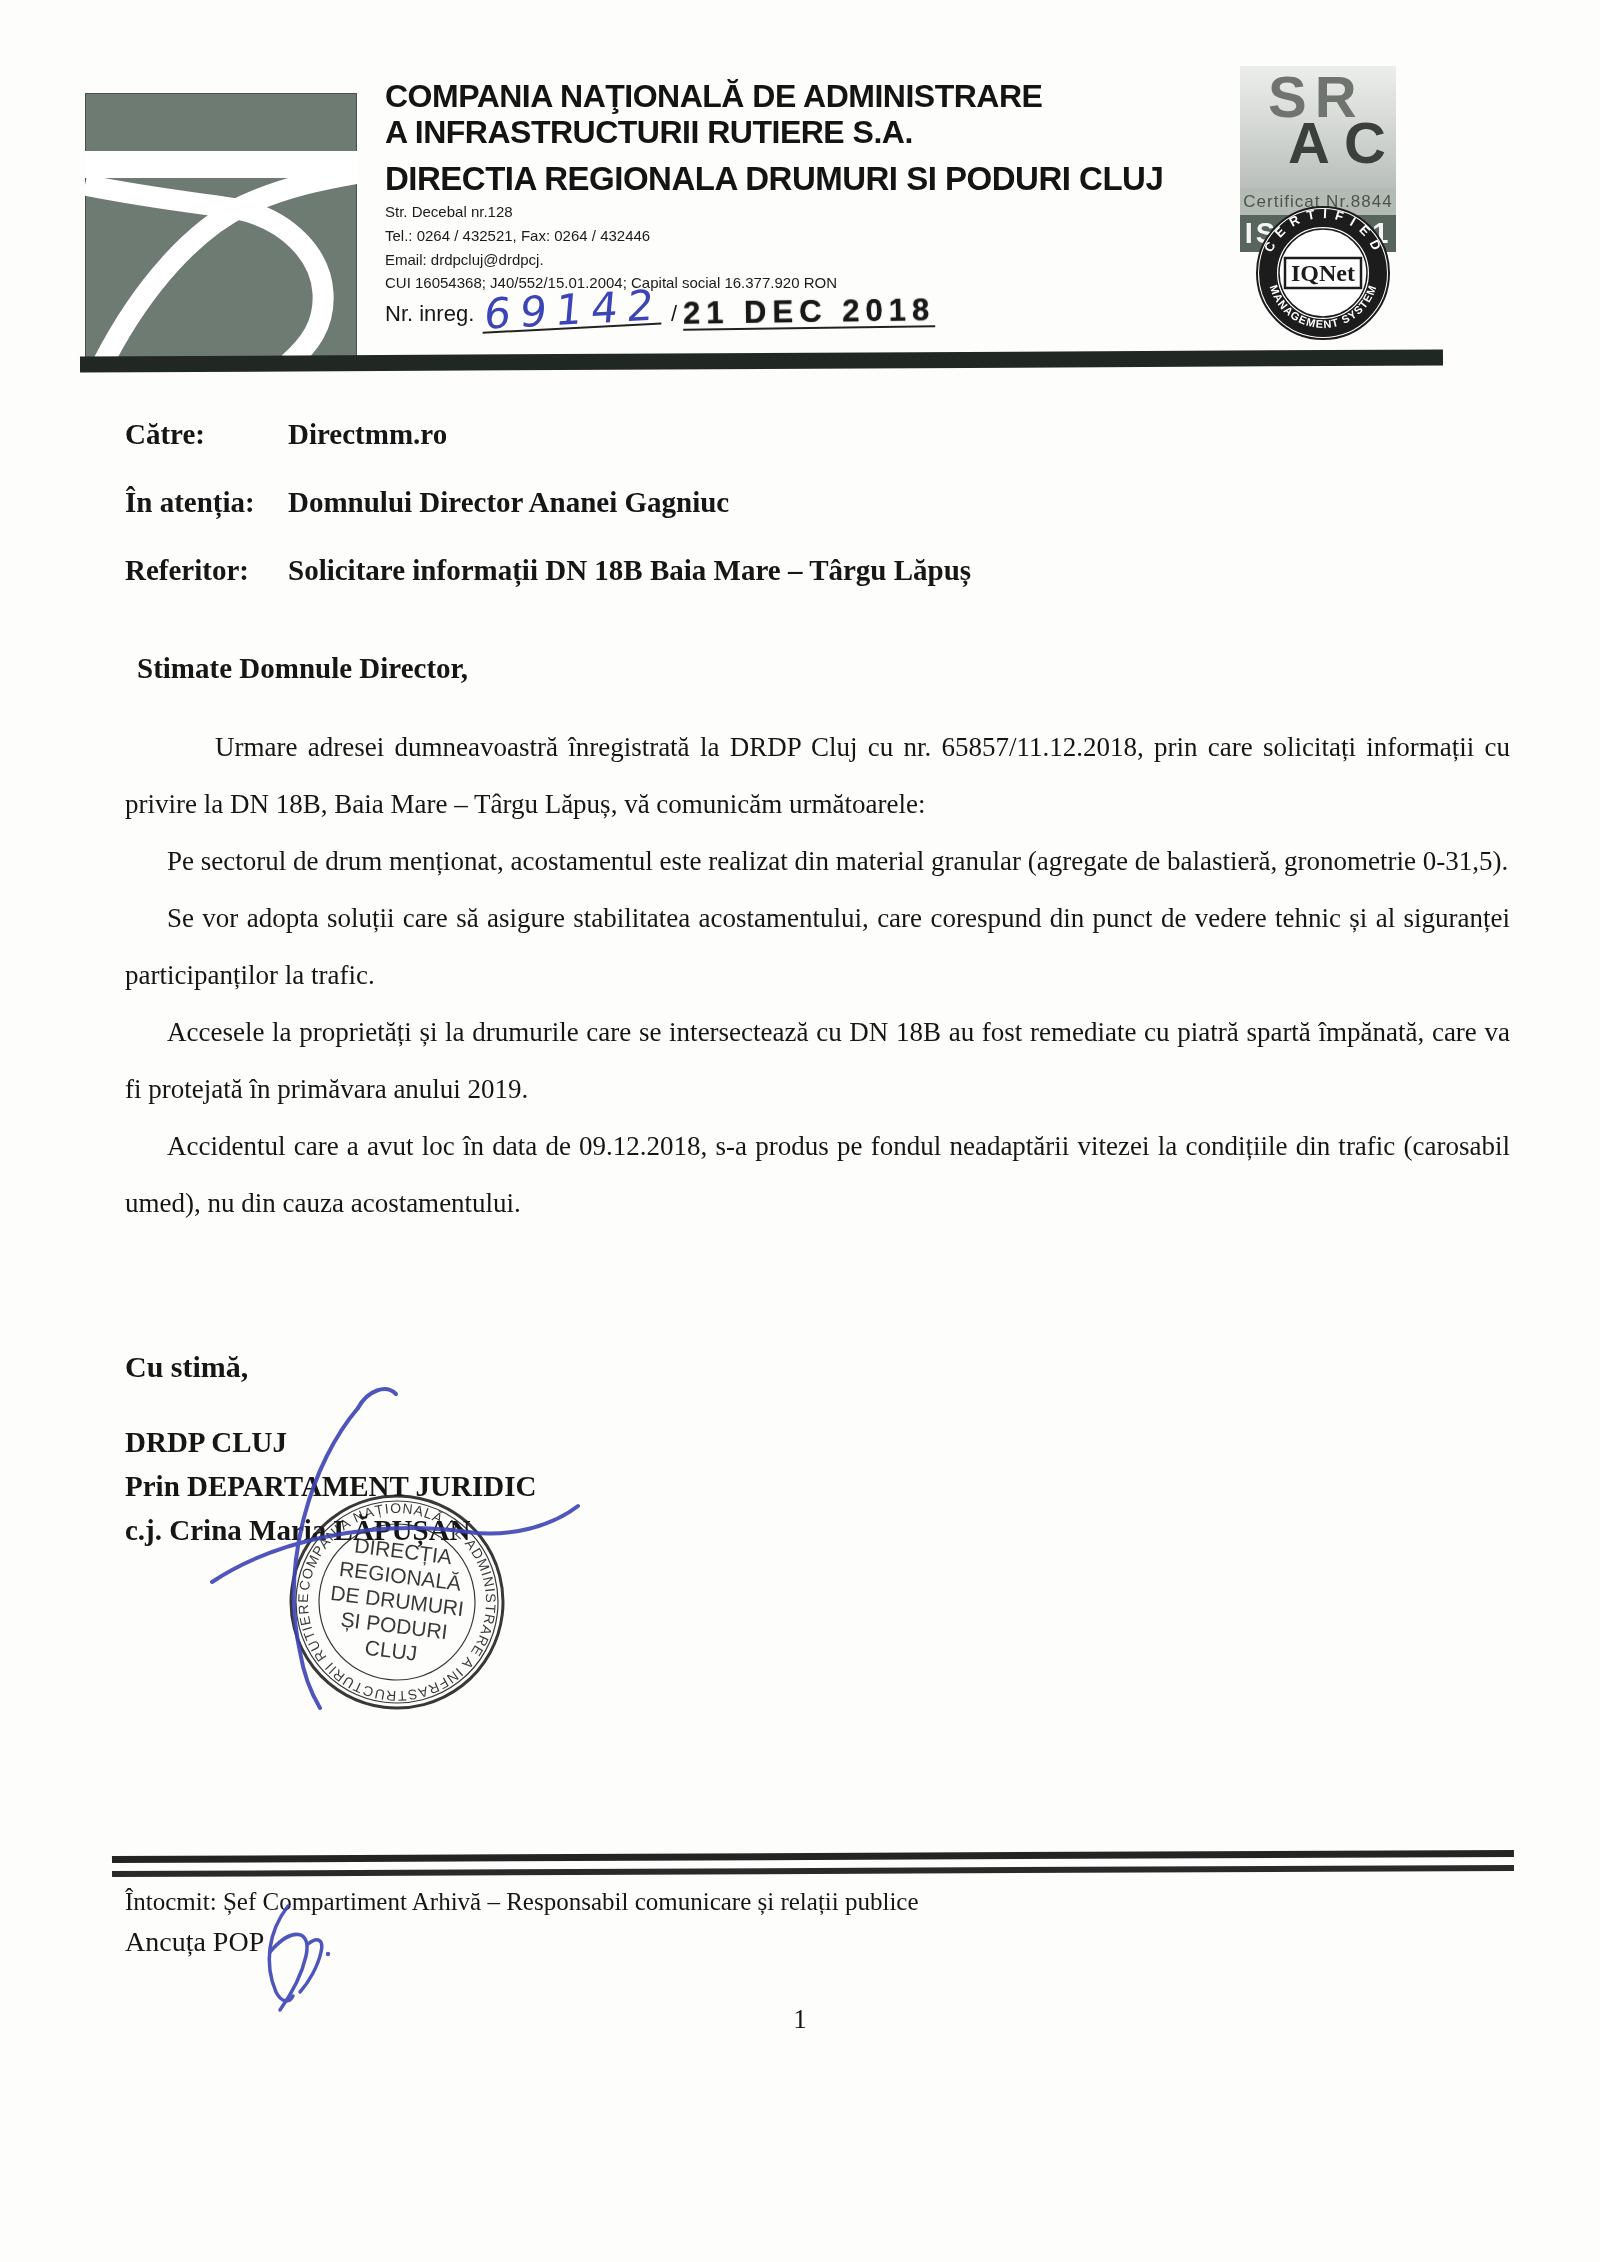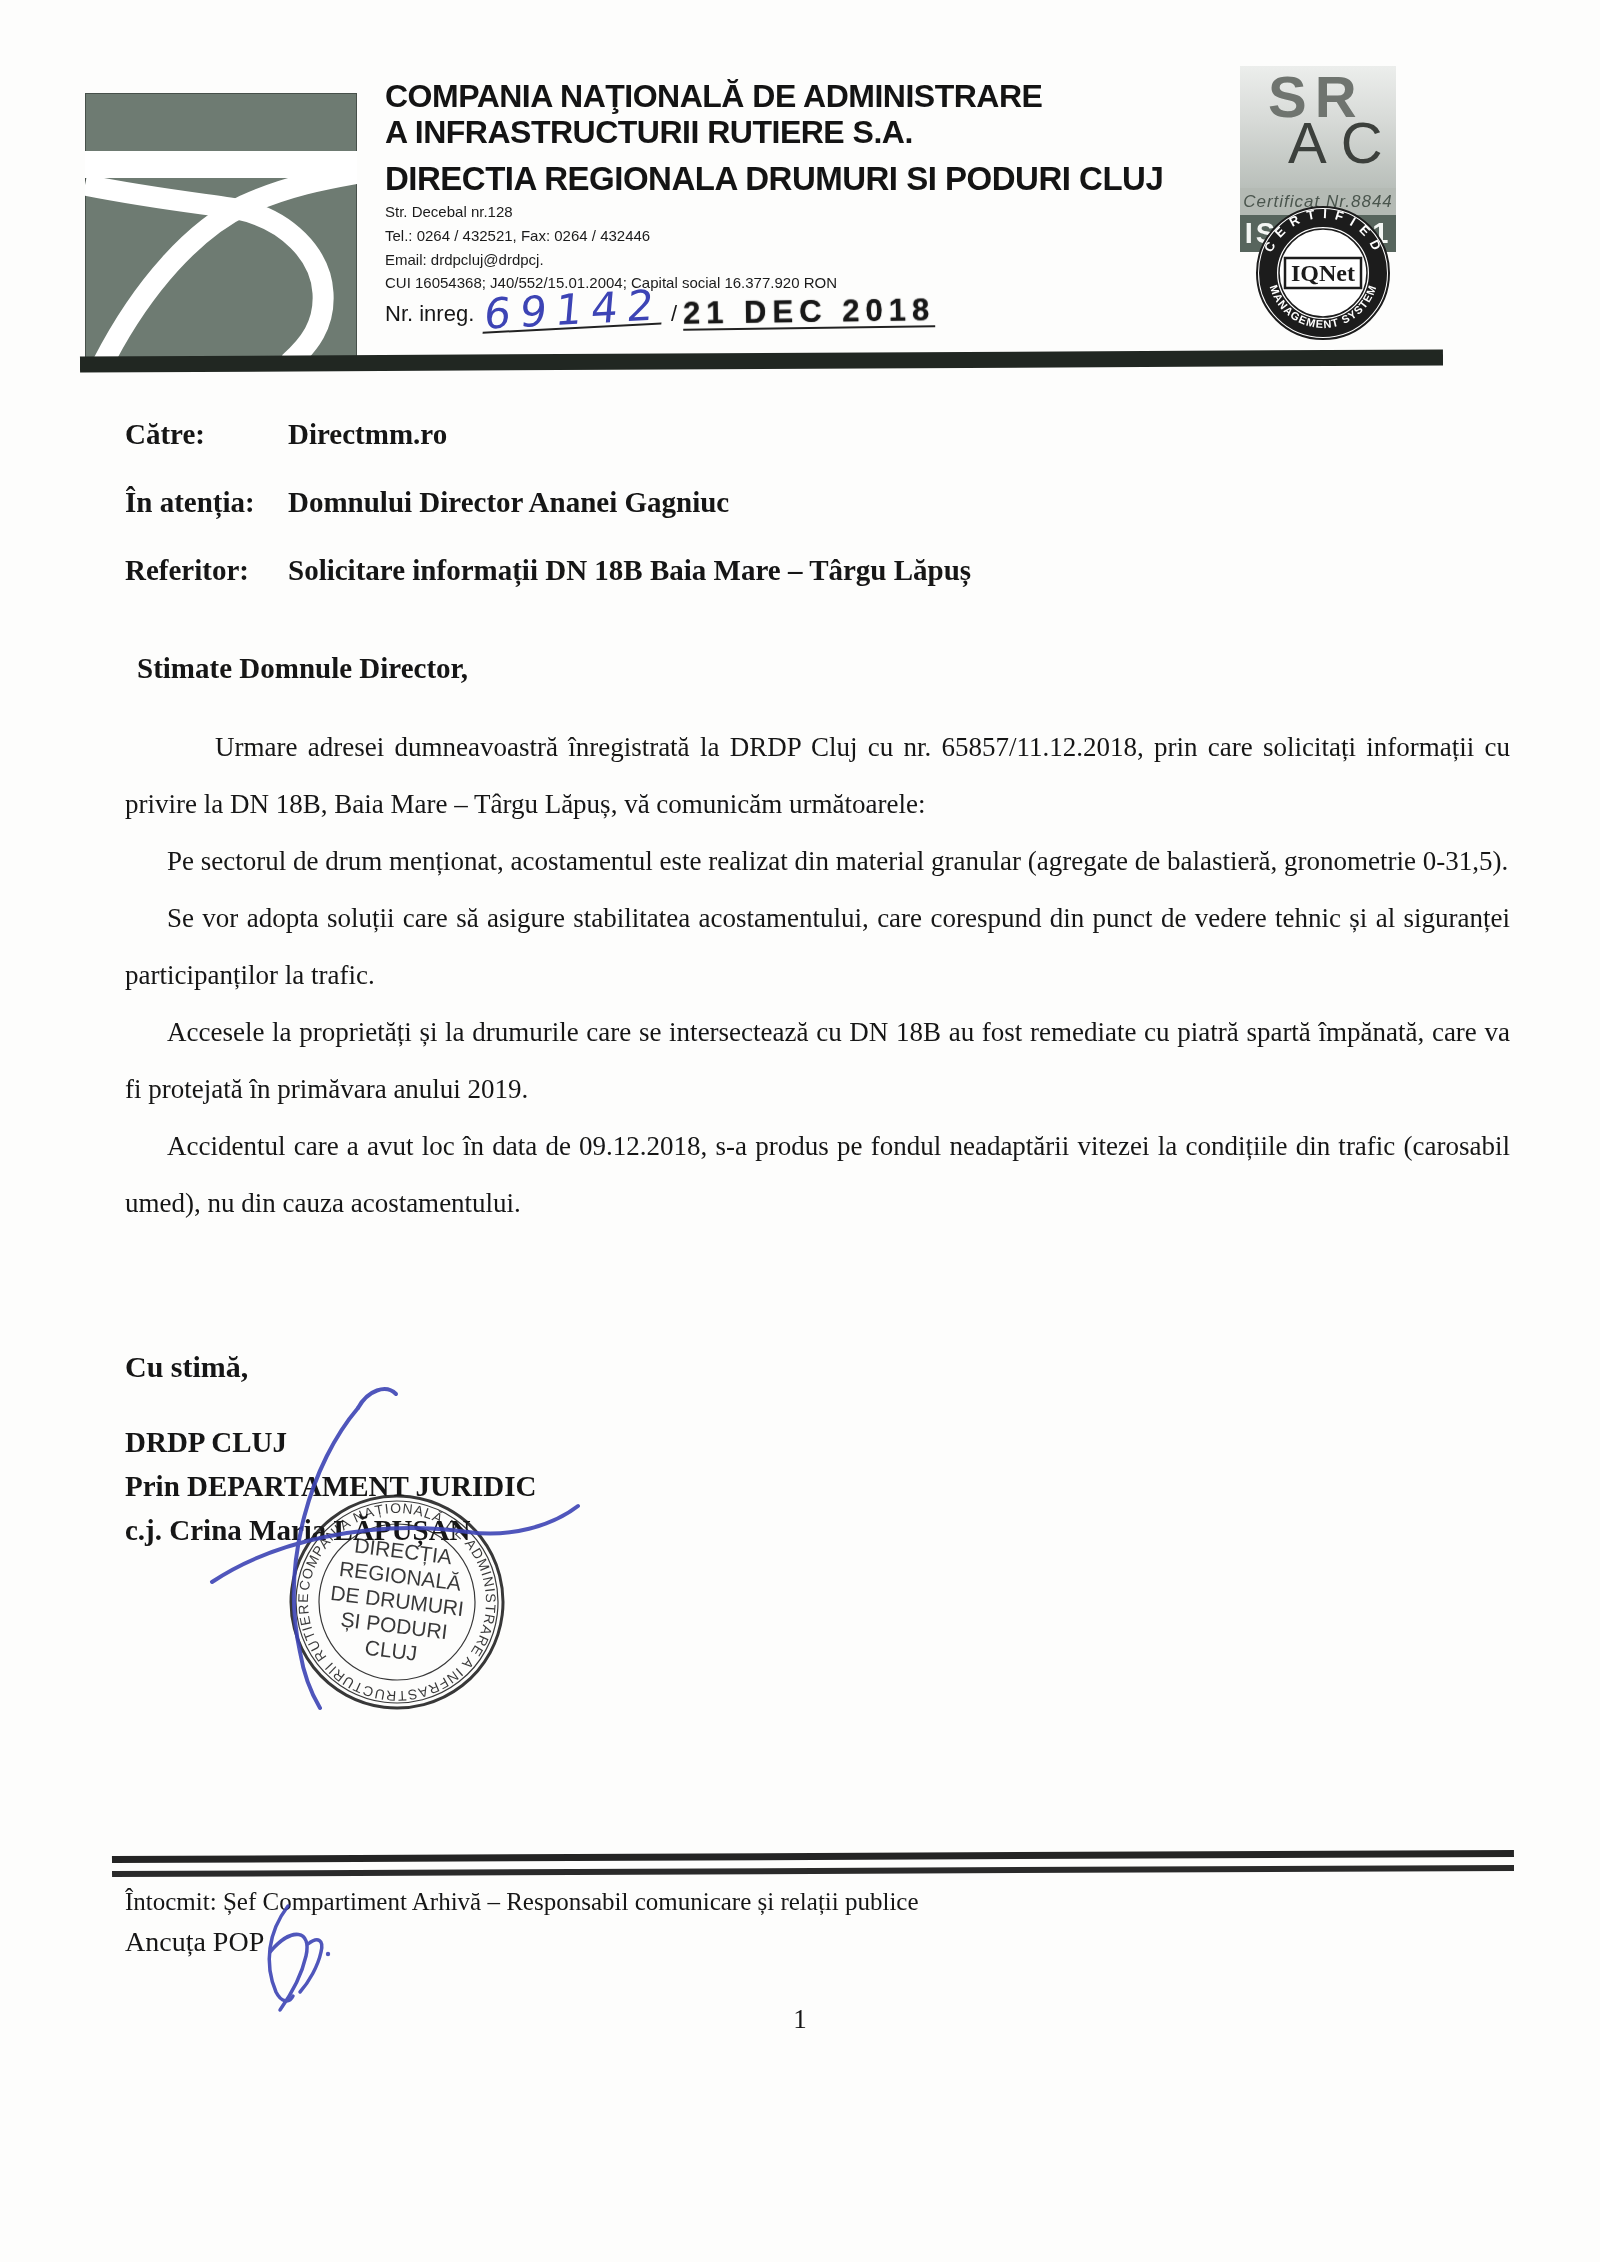--- a/index.html
+++ b/index.html
@@ -35,22 +35,22 @@
     border-bottom:2px solid #222;
     font-family:"Liberation Sans", sans-serif;font-weight:bold;font-size:31px;line-height:30px;
     color:#181818;letter-spacing:6px;transform:rotate(-0.8deg);
     text-shadow:0 0 1px #333;filter:blur(0.2px);
   }
   .header-bar{left:80px;top:353px;width:1363px;height:16px;background:#212722;transform:rotate(-0.3deg);}
   
   .srac{left:1240px;top:66px;width:156px;font-family:"Liberation Sans", sans-serif;}
   .srac-top{height:122px;background:linear-gradient(#eceeec 0%,#d7dad7 45%,#b9bfba 100%);position:relative;overflow:hidden;padding-left:8px;}
   .srac-sr{position:absolute;left:28px;top:2px;font-size:58px;font-weight:bold;color:#6f746f;letter-spacing:8px;line-height:58px;}
-  .srac-ac{position:absolute;left:48px;top:48px;font-size:58px;font-weight:normal;color:#3c403c;letter-spacing:14px;line-height:58px;text-align:right;}
-  .srac-cert{height:27px;background:#b4bab4;color:#4a554d;font-size:17px;text-align:center;line-height:27px;letter-spacing:1px;font-style:italic;}
+  .srac-ac{position:absolute;left:48px;top:48px;font-size:58px;font-weight:bold;color:#3c403c;letter-spacing:14px;line-height:58px;text-align:right;}
+  .srac-cert{height:27px;background:#b4bab4;color:#4a554d;font-size:17px;text-align:center;line-height:27px;letter-spacing:1px;}
   .srac-iso{height:37px;background:#57655d;color:#f4f6f4;font-weight:bold;font-size:29px;text-align:center;line-height:37px;letter-spacing:3px;}
   .iqnet{left:1255px;top:205px;width:136px;height:136px;}
   
   .meta-row{left:125px;width:1300px;display:flex;font-weight:bold;font-size:29px;gap:8px;}
   .meta-label{flex:0 0 155px;}
   .meta-to{top:418px;}
   .meta-att{top:486px;}
   .meta-ref{top:554px;}
   
   .salutation{left:137px;top:652px;font-weight:bold;font-size:29px;}

